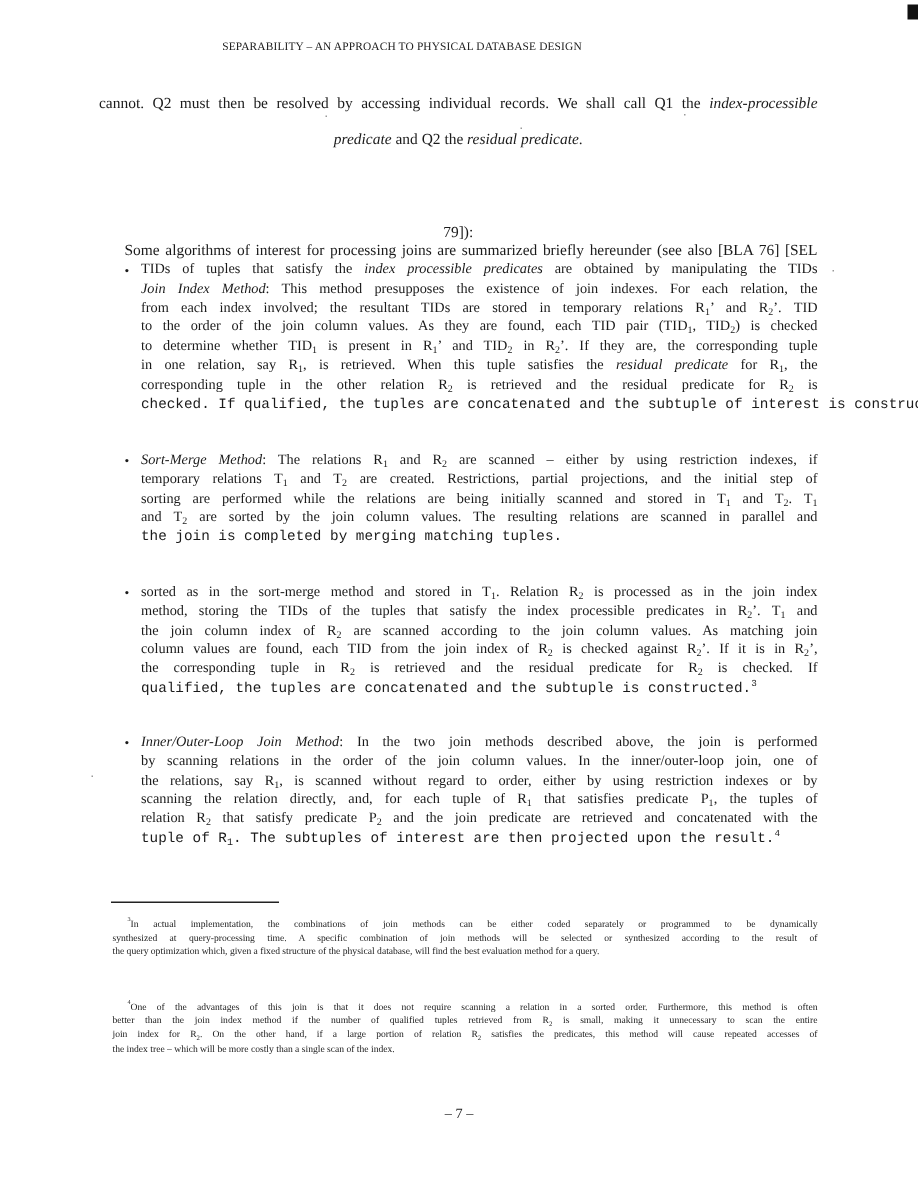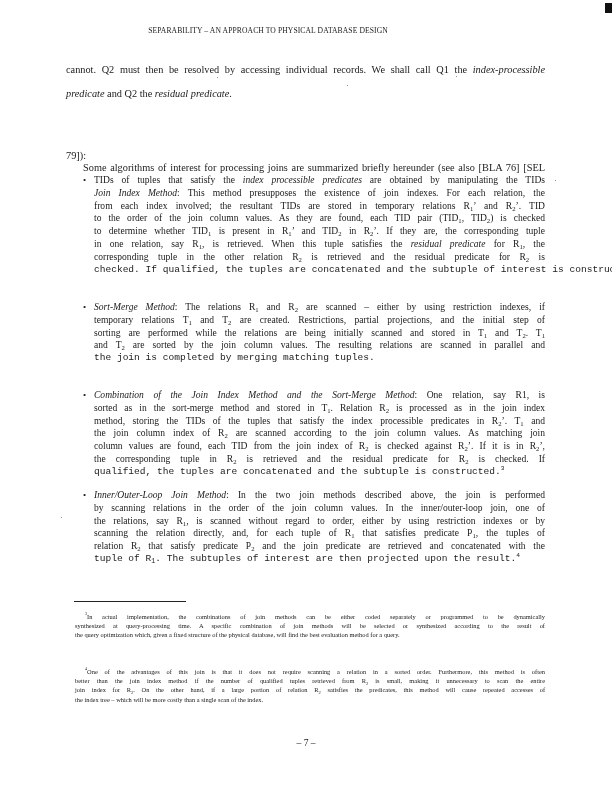--- a/index.html
+++ b/index.html
@@ -3,21 +3,21 @@
 <meta charset="utf-8">
 <style>
   html, body { margin: 0; padding: 0; }
   body {
     width: 612px; height: 791px; position: relative; overflow: hidden;
     background: #ffffff; color: #1a1a1a;
     font-family: "Liberation Serif", "DejaVu Serif", serif;
   }
   .scan-mark { position: absolute; left: 605px; top: 3px; width: 7px; height: 10px; background: #111; }
   .header { position: absolute; top: 26px; left: 0; width: 536px; text-align: center; font-size: 7.6px; letter-spacing: 0.1px; }
-  .para-line { position: absolute; left: 66px; width: 479px; font-size: 10.3px; line-height: 12px; white-space: nowrap; }
+  .para-line { position: absolute; left: 66px; width: 479px; font-size: 10.3px; line-height: 12px; white-space: nowrap; text-align: center; }
   .justify { text-align: justify; text-align-last: justify; }
   .bullet-block { position: absolute; left: 94px; width: 451px; font-size: 9.55px; line-height: 12.8px; }
   .bullet-block .ln { display: block; text-align: justify; text-align-last: justify; white-space: nowrap; height: 12.8px; }
   .bullet-block .ln.last { text-align-last: left; font-family: Liberation Mono, monospace; }
   .bullet-dot { position: absolute; left: -11px; top: 0; font-size: 9px; }
   sub { font-size: 70%; vertical-align: -2px; line-height: 0; }
   sup { font-size: 65%; vertical-align: 4px; line-height: 0; }
   i { font-style: italic; }
   .fn-rule { position: absolute; left: 74px; top: 601px; width: 112px; border-top: 1px solid #222; }
   .footnote { position: absolute; left: 75px; width: 470px; font-size: 6.4px; line-height: 9.2px; }
@@ -56,21 +56,20 @@
   <span class="bullet-dot">•</span>
   <span class="ln"><i>Sort-Merge Method</i><span>: The relations R</span><sub>1</sub><span> and R</span><sub>2</sub><span> are scanned – either by using restriction indexes, if</span></span>
   <span class="ln"><span>temporary relations T</span><sub>1</sub><span> and T</span><sub>2</sub><span> are created.  Restrictions, partial projections, and the initial step of</span></span>
   <span class="ln"><span>sorting are performed while the relations are being initially scanned and stored in T</span><sub>1</sub><span> and T</span><sub>2</sub><span>.  T</span><sub>1</sub></span>
   <span class="ln"><span>and T</span><sub>2</sub><span> are sorted by the join column values.  The resulting relations are scanned in parallel and</span></span>
   <span class="ln last">the join is completed by merging matching tuples.</span>
 </div>
 
 <div class="bullet-block" style="top:389px;">
   <span class="bullet-dot">•</span>
-  <span class="ln"><i>Combination of the Join Index Method and the Sort-Merge Method</i><span>:  One relation, say R1, is</span></span>
   <span class="ln"><span>sorted as in the sort-merge method and stored in T</span><sub>1</sub><span>.  Relation R</span><sub>2</sub><span> is processed as in the join index</span></span>
   <span class="ln"><span>method, storing the TIDs of the tuples that satisfy the index processible predicates in R</span><sub>2</sub><span>’.  T</span><sub>1</sub><span> and</span></span>
   <span class="ln"><span>the join column index of R</span><sub>2</sub><span> are scanned according to the join column values.  As matching join</span></span>
   <span class="ln"><span>column values are found, each TID from the join index of R</span><sub>2</sub><span> is checked against R</span><sub>2</sub><span>’.  If it is in R</span><sub>2</sub><span>’,</span></span>
   <span class="ln"><span>the corresponding tuple in R</span><sub>2</sub><span> is retrieved and the residual predicate for R</span><sub>2</sub><span> is checked.  If</span></span>
   <span class="ln last"><span>qualified, the tuples are concatenated and the subtuple is constructed.</span><sup>3</sup></span>
 </div>
 
 <div class="bullet-block" style="top:489px;">
   <span class="bullet-dot">•</span>

